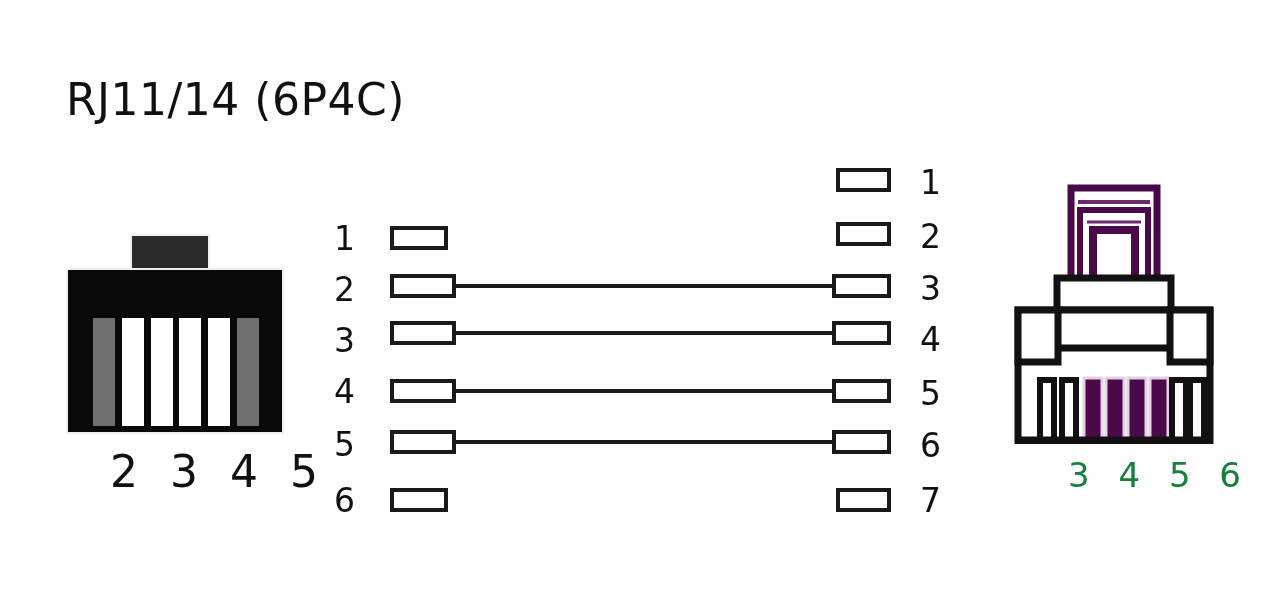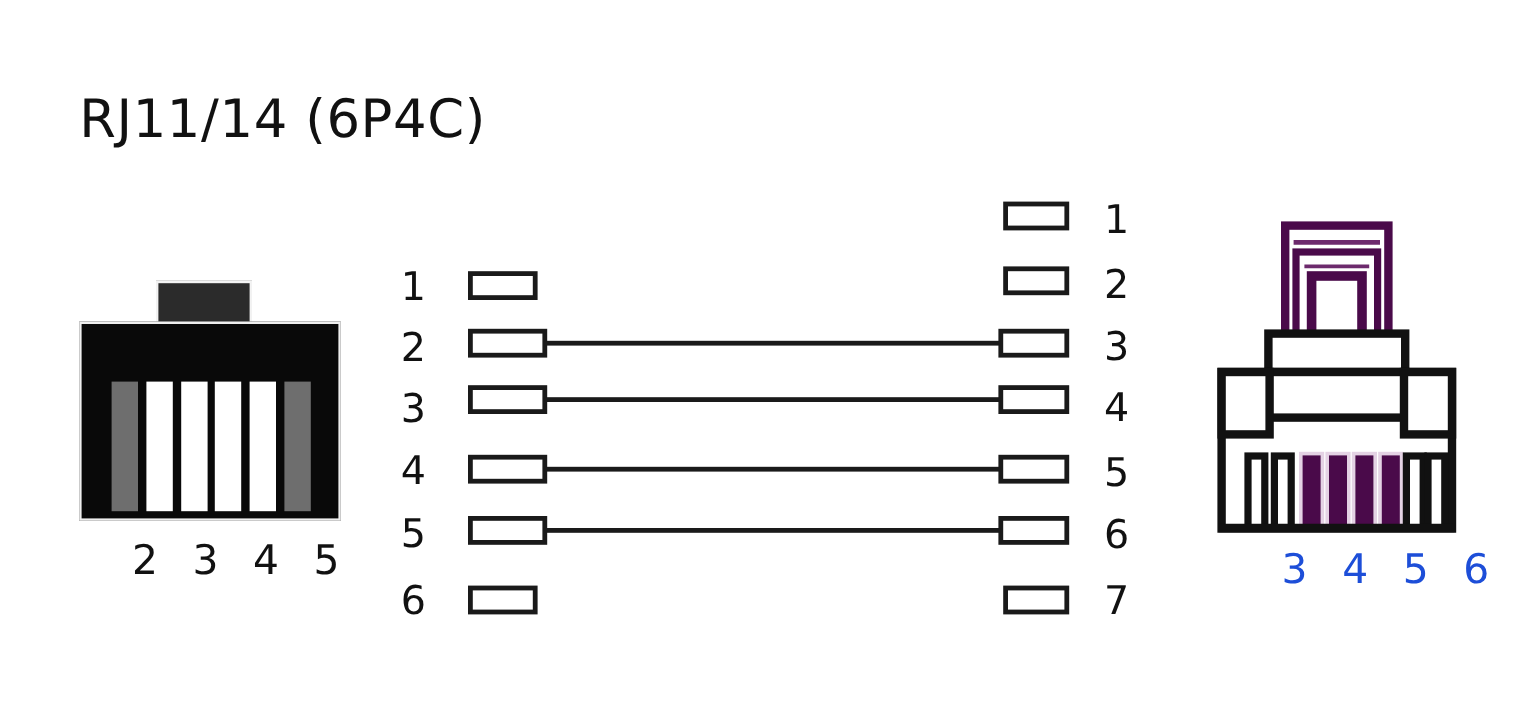--- a/index.html
+++ b/index.html
@@ -75,21 +75,21 @@
     height: 108px;
     box-sizing: border-box;
   }
   .rj11-pin.used   { background: #ffffff; }
   .rj11-pin.unused { background: #6e6e6e; }
 
   #rj11-pin-labels {
     position: absolute;
     left: 110px;
     top: 450px;
-    font-size: 34px;
+    font-size: 44px;
     letter-spacing: 9px;
     color: #111111;
     white-space: nowrap;
     line-height: 1;
   }
 
   
   #rj45-connector {
     position: absolute;
     left: 1000px;
@@ -98,21 +98,21 @@
     height: 262px;
   }
   .rj45-svg { display: block; }
 
   #rj45-pin-labels {
     position: absolute;
     left: 1068px;
     top: 458px;
     font-size: 34px;
     letter-spacing: 9px;
-    color: #1d4ed8;
+    color: #15803d;
     white-space: nowrap;
     line-height: 1;
   }
 
   
   #wiring {
     position: absolute;
     left: 0;
     top: 0;
     width: 1280px;

